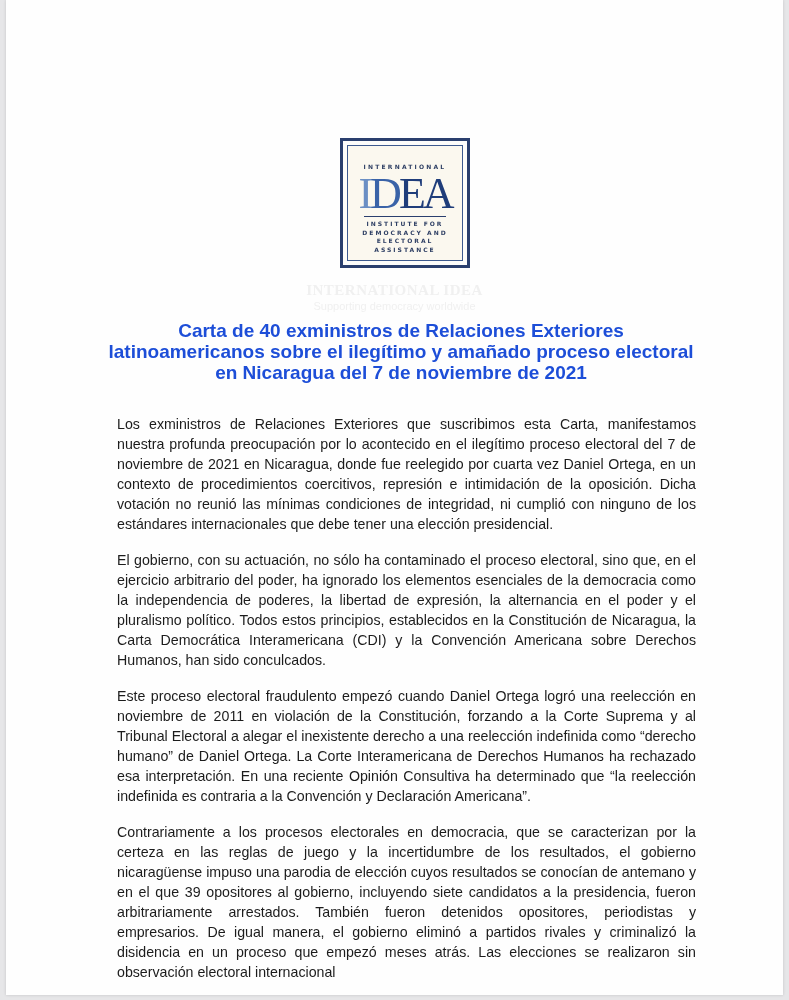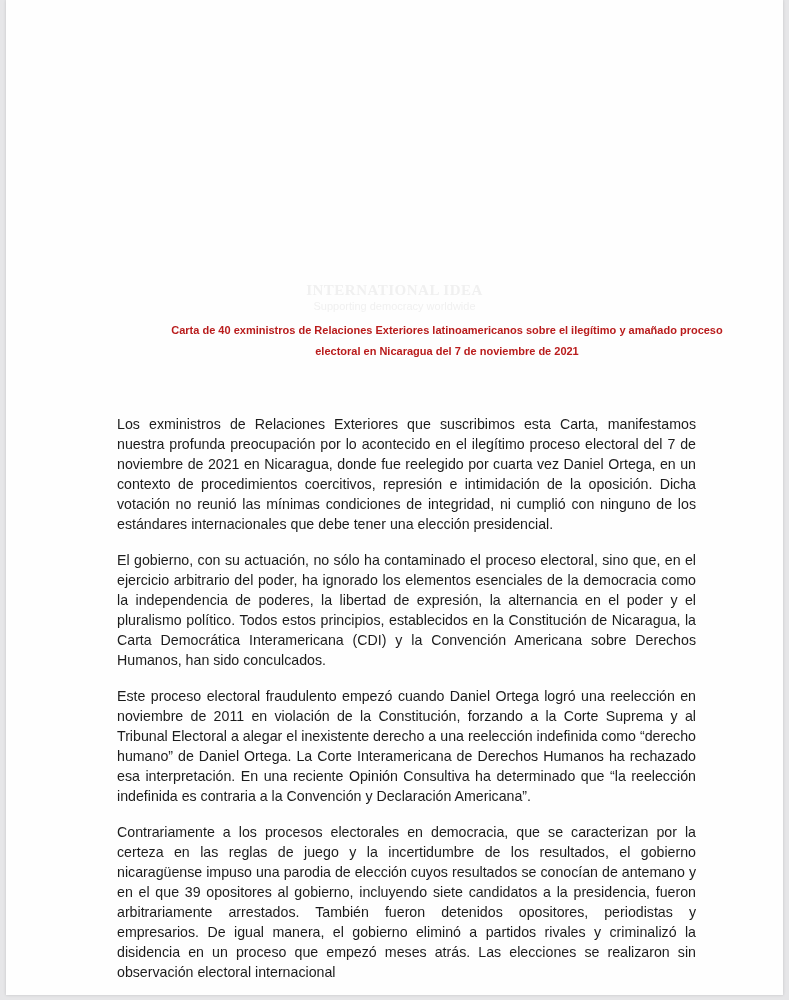--- a/index.html
+++ b/index.html
@@ -89,24 +89,23 @@
     .faded-1 { top: 282px; font-size: 15px; font-weight: bold; letter-spacing: 0.5px; }
     .faded-2 { top: 300px; font-size: 11px; font-family: "Liberation Sans", sans-serif; }
     .title {
       position: absolute;
       top: 320px;
       left: 100px;
       width: 590px;
       text-align: center;
       font-family: "Liberation Sans", sans-serif;
       font-weight: bold;
-      font-size: 11px;
+      font-size: 19px;
       line-height: 21px;
-      color: #b91c1c;
-      margin-left: 46px;
+      color: #1d4ed8;
     }
     .body {
       position: absolute;
       top: 414px;
       left: 111px;
       width: 579px;
       font-family: "Liberation Sans", sans-serif;
       font-size: 14.2px;
       line-height: 20px;
       color: #1c1c1c;
@@ -114,20 +113,33 @@
     }
     .body p {
       margin: 0 0 16px 0;
     }
   </style>
 </head>
 <body>
 
 <div class="page">
 
+  <div class="logo-box">
+    <div class="logo-inner">
+      <div class="logo-intl">INTERNATIONAL</div>
+      <div class="logo-idea"><span class="lt" id="idea-i">I</span><span class="md" id="idea-d">D</span><span id="idea-e">E</span><span id="idea-a">A</span></div>
+      <div class="logo-rule"></div>
+      <div class="logo-sub">
+        <div>INSTITUTE FOR</div>
+        <div>DEMOCRACY AND</div>
+        <div>ELECTORAL</div>
+        <div>ASSISTANCE</div>
+      </div>
+    </div>
+  </div>
 
   <div class="faded faded-1">INTERNATIONAL IDEA</div>
   <div class="faded faded-2">Supporting democracy worldwide</div>
 
   <div class="title">Carta de 40 exministros de Relaciones Exteriores latinoamericanos sobre el ilegítimo y amañado proceso electoral en Nicaragua del 7 de noviembre de 2021</div>
 
   <div class="body">
     <p>Los exministros de Relaciones Exteriores que suscribimos esta Carta, manifestamos nuestra profunda preocupación por lo acontecido en el ilegítimo proceso electoral del 7 de noviembre de 2021 en Nicaragua, donde fue reelegido por cuarta vez Daniel Ortega, en un contexto de procedimientos coercitivos, represión e intimidación de la oposición. Dicha votación no reunió las mínimas condiciones de integridad, ni cumplió con ninguno de los estándares internacionales que debe tener una elección presidencial.</p>
     <p>El gobierno, con su actuación, no sólo ha contaminado el proceso electoral, sino que, en el ejercicio arbitrario del poder, ha ignorado los elementos esenciales de la democracia como la independencia de poderes, la libertad de expresión, la alternancia en el poder y el pluralismo político. Todos estos principios, establecidos en la Constitución de Nicaragua, la Carta Democrática Interamericana (CDI) y la Convención Americana sobre Derechos Humanos, han sido conculcados.</p>
     <p>Este proceso electoral fraudulento empezó cuando Daniel Ortega logró una reelección en noviembre de 2011 en violación de  la Constitución, forzando a la Corte Suprema y al Tribunal Electoral a alegar el inexistente derecho a una  reelección indefinida como “derecho humano” de Daniel Ortega. La Corte Interamericana de Derechos Humanos ha rechazado esa interpretación. En una reciente Opinión Consultiva ha determinado que “la reelección indefinida es contraria a la Convención y Declaración Americana”.</p>

